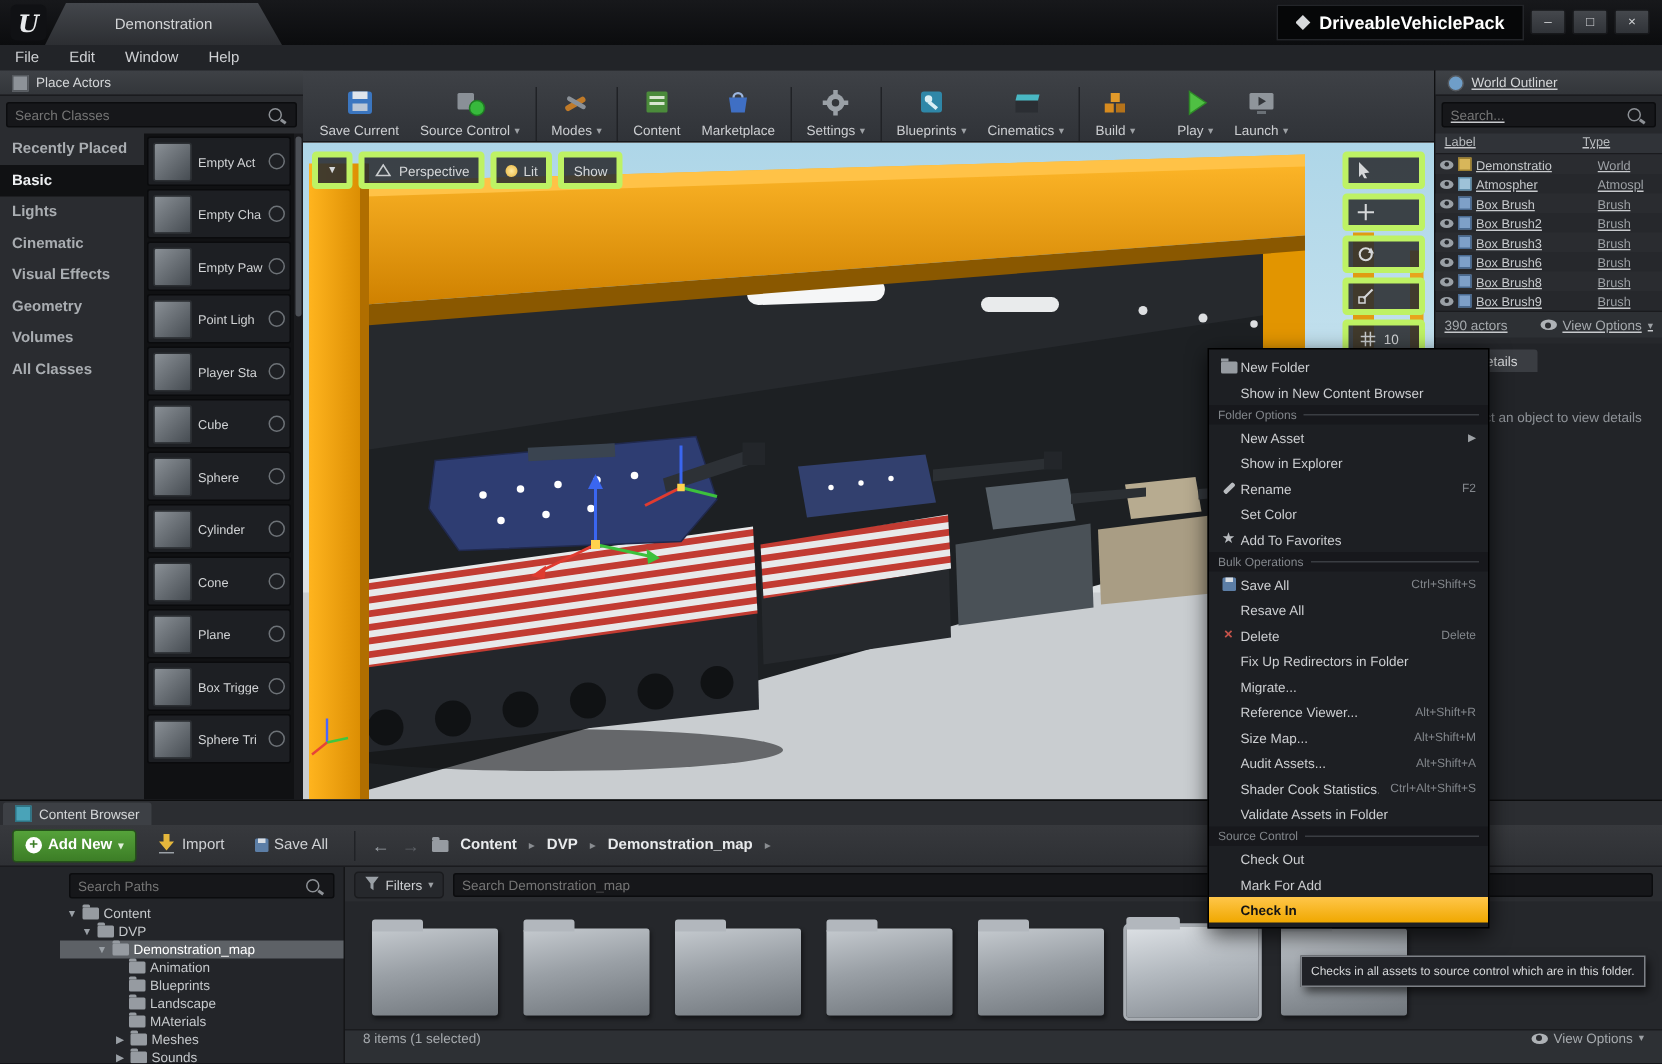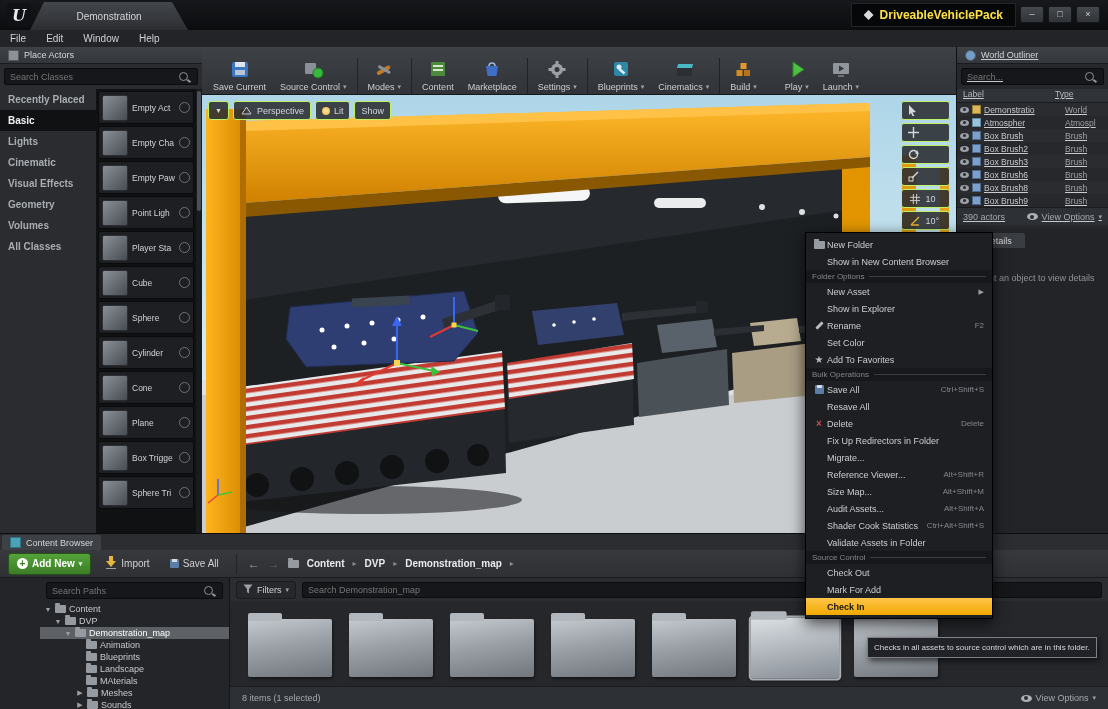--- a/index.html
+++ b/index.html
@@ -8,21 +8,21 @@
   .abs{position:absolute;}
 
   
   .titlebar{left:0;top:0;width:1108px;height:30px;background:linear-gradient(#17181b,#0b0c0e);}
   .ue-logo{left:7px;top:3px;width:24px;height:24px;border-radius:4px;background:#101114;color:#e8eaec;
     font:italic bold 16px "DejaVu Serif",serif;display:flex;align-items:center;justify-content:center;}
   .doc-tab{left:30px;top:2px;width:158px;height:28px;background:linear-gradient(#43464b,#2c2e32);
     clip-path:polygon(14px 0,calc(100% - 16px) 0,100% 100%,0 100%);display:flex;align-items:center;justify-content:center;
     color:#d2d4d6;font-size:10px;}
   .proj-badge{right:92px;top:3px;height:22px;background:#060708;border:1px solid #232529;display:flex;align-items:center;
-    gap:6px;padding:0 12px;color:#fde047;font-size:12px;font-weight:bold;}
+    gap:6px;padding:0 12px;color:#ffffff;font-size:12px;font-weight:bold;}
   .proj-ico{width:10px;height:10px;background:#d7d9db;clip-path:polygon(50% 0,100% 50%,50% 100%,0 50%);}
   .winbtns{right:8px;top:6px;display:flex;gap:4px;}
   .winbtn{width:22px;height:15px;background:linear-gradient(#45484d,#303338);border:1px solid #17181b;border-radius:2px;
     color:#cfd1d4;font-size:9px;display:flex;align-items:center;justify-content:center;line-height:1;}
 
   
   .menubar{left:0;top:30px;width:1108px;height:17px;background:#222428;border-bottom:1px solid #151619;display:flex;align-items:center;}
   .menu-item{padding:0 10px;color:#cfd1d4;font-size:10px;}
 
   
@@ -53,21 +53,21 @@
     border-bottom:1px solid #17181b;display:flex;align-items:flex-end;padding:0 4px;box-sizing:border-box;}
   .tbtn{display:flex;flex-direction:column;align-items:center;gap:1px;padding:2px 7px;border-radius:3px;}
   .lblrow{display:flex;align-items:center;gap:3px;font-size:9px;color:#ccced1;white-space:nowrap;}
   .tarrow{font-size:7px;color:#9da1a5;}
   .sepV{width:1px;height:36px;background:#202226;margin:0 3px;flex:none;}
   .gap{width:14px;flex:none;}
 
   
   .viewport{left:202px;top:95px;width:754px;height:438px;background:#888;overflow:hidden;border-right:1px solid #141517;}
   .vp-toolbar{position:absolute;left:6px;top:6px;display:flex;gap:4px;z-index:3;}
-  .vbtn{height:17px;background:rgba(42,44,48,.88);border:1px solid #bef264;border-radius:3px;color:#d5d7d9;
+  .vbtn{height:17px;background:rgba(42,44,48,.88);border:4px solid #bef264;border-radius:3px;color:#d5d7d9;
     font-size:9px;display:flex;align-items:center;gap:4px;padding:0 6px;}
   .vp-right{position:absolute;right:6px;top:6px;display:flex;gap:3px;z-index:3;flex-direction:column;}
   .vico{width:13px;height:13px;display:flex;align-items:center;justify-content:center;}
   .bulb{width:8px;height:8px;border-radius:50%;background:radial-gradient(#ffe9a0,#e8b43a);}
   .eyeic{width:11px;height:7px;border-radius:50%;background:#aeb2b6;position:relative;}
   .eyeic::after{content:"";position:absolute;left:3.5px;top:1.5px;width:4px;height:4px;border-radius:50%;background:#2b2d31;}
 
   
   .wo{left:956px;top:47px;width:152px;height:182px;background:#26282c;border-left:1px solid #101113;box-sizing:border-box;text-decoration:underline;}
   .wo-cols{display:flex;height:13px;background:#303338;border-bottom:1px solid #1a1b1e;font-size:8.5px;color:#b9bcbf;}
@@ -113,21 +113,21 @@
   .cb-filter{position:absolute;left:230px;top:44px;right:0;height:23px;display:flex;align-items:center;gap:6px;padding:0 6px;}
   .filters-btn{display:flex;align-items:center;gap:4px;height:16px;padding:0 6px;background:#26282c;
     border:1px solid #1a1b1e;border-radius:3px;color:#cfd1d4;font-size:9px;}
   .cb-grid{position:absolute;left:230px;top:67px;right:0;bottom:22px;background:#25272b;display:flex;
     gap:17px;padding:10px 0 0 18px;align-items:flex-start;}
   .ftile{position:relative;width:84px;height:58px;margin-top:8px;border-radius:2px;
     background:linear-gradient(170deg,#c5cacf 0%,#9aa0a6 45%,#70767c 100%);box-shadow:1px 2px 3px rgba(0,0,0,.45);}
   .ftile::before{content:"";position:absolute;top:-6px;left:0;width:34px;height:8px;background:#b2b7bd;border-radius:2px 2px 0 0;}
   .ftile.sel{background:linear-gradient(170deg,#dde1e5 0%,#b4bac0 45%,#878d94 100%);outline:2px solid #a9aeb4;transform:scale(1.05);}
   .cb-footer{position:absolute;left:230px;right:0;bottom:0;height:22px;background:#2d3034;border-top:1px solid #1a1b1e;
-    display:flex;align-items:center;justify-content:space-between;padding:0 12px;font-size:9px;color:#a6aaae;}
+    display:flex;align-items:flex-start;justify-content:space-between;padding:0 12px;font-size:9px;color:#a6aaae;}
 
   
   .ctx{left:805px;top:232px;width:188px;background:#1d1f23;border:1px solid #000;box-shadow:0 4px 14px rgba(0,0,0,.7);
     z-index:50;padding:3px 0;box-sizing:border-box;}
   .ctx-item{height:17px;display:flex;align-items:center;padding:0 8px 0 5px;font-size:9px;color:#ccced1;}
   .ci-ico{width:16px;display:flex;justify-content:center;align-items:center;flex:none;}
   .ci-label{flex:1;white-space:nowrap;overflow:hidden;}
   .ci-short{color:#83878c;font-size:8px;margin-left:8px;white-space:nowrap;}
   .ci-sub{color:#9da1a5;font-size:7px;}
   .ctx-head{height:13px;display:flex;align-items:center;gap:5px;padding:0 6px;color:#82868b;font-size:8px;background:#17181c;}

